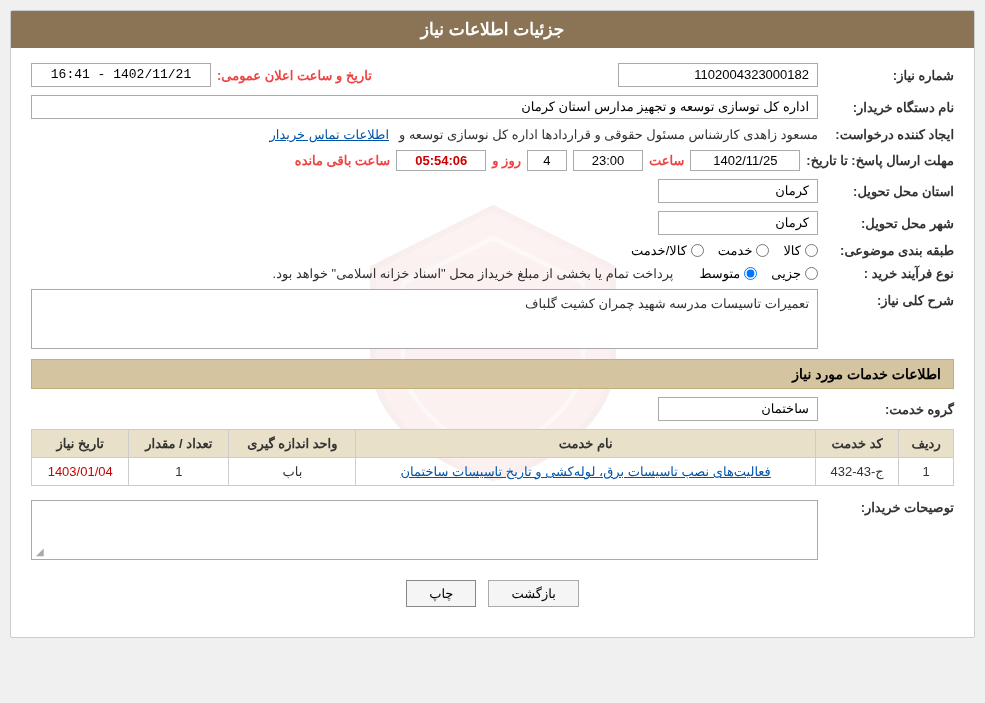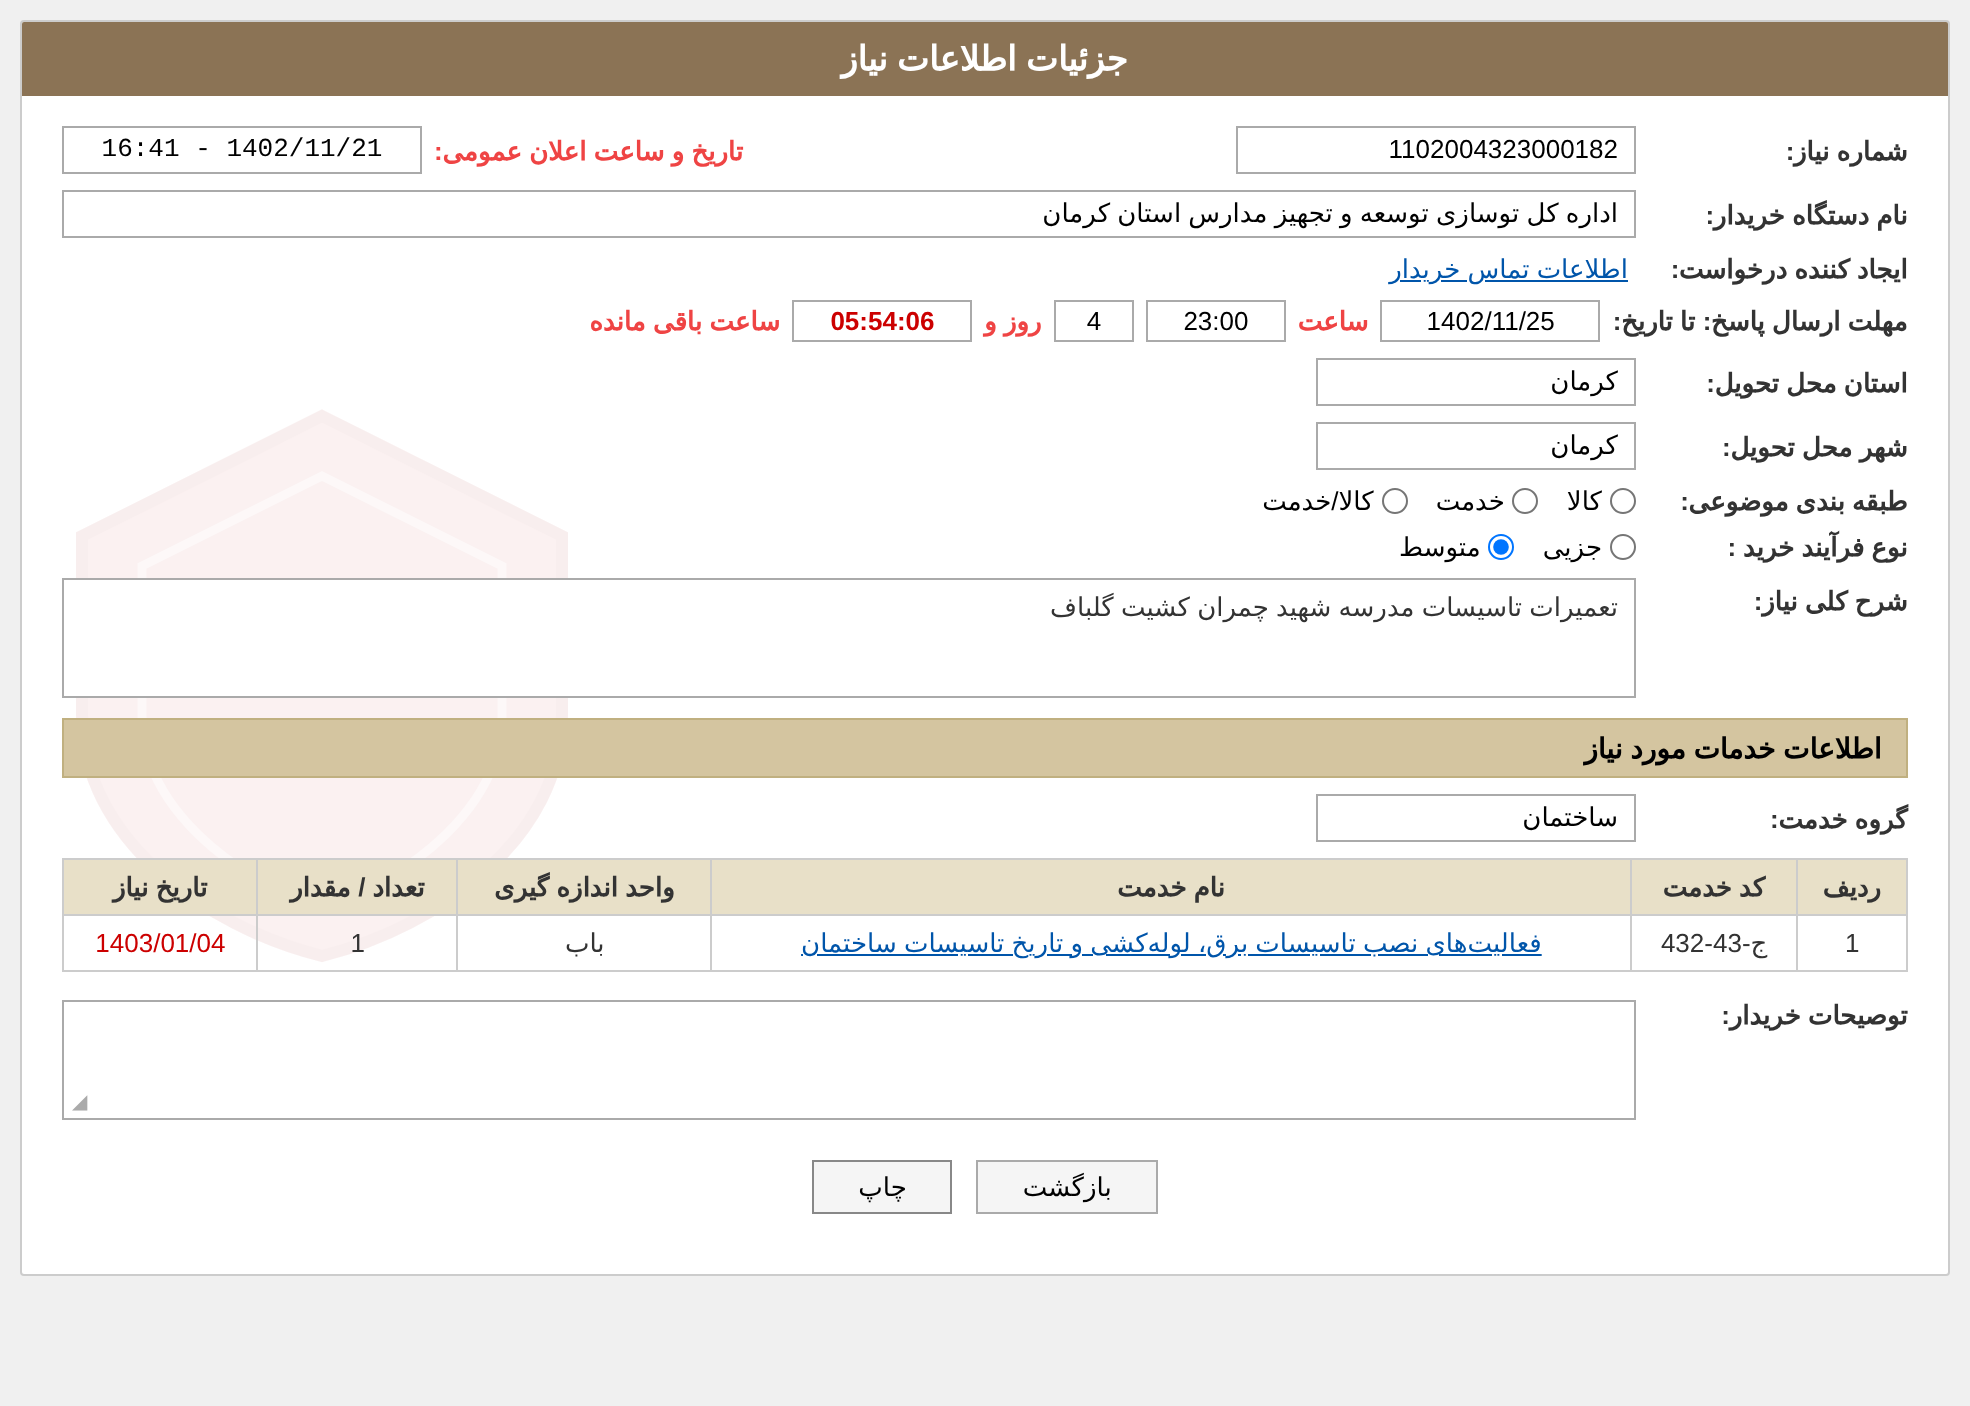--- a/index.html
+++ b/index.html
@@ -178,21 +178,21 @@
       border: 1px solid #aaa;
     }
     .content-relative {
       position: relative;
     }
     .watermark-overlay {
       position: absolute;
       top: 0; left: 0; right: 0; bottom: 0;
       display: flex;
       align-items: center;
-      justify-content: flex-end;
+      justify-content: center;
       pointer-events: none;
       z-index: 0;
       opacity: 0.07;
     }
     .row-container {
       position: relative;
       z-index: 1;
     }
   </style>
 </head>
@@ -222,20 +222,21 @@
           <div class="value-box" style="min-width:180px; text-align:center;font-family:Liberation Mono, monospace;">1402/11/21 - 16:41</div>
         </div>
 
         <div class="info-row">
           <span class="label">نام دستگاه خریدار:</span>
           <div class="value-box value-wide">اداره کل توسازی  توسعه و تجهیز مدارس استان کرمان</div>
         </div>
 
         <div class="info-row">
           <span class="label">ایجاد کننده درخواست:</span>
+          <span class="value-text">مسعود زاهدی کارشناس مسئول حقوقی و قراردادها اداره کل نوسازی  توسعه و</span>
           <span class="link-text" style="margin-right:4px;">اطلاعات تماس خریدار</span>
         </div>
 
         <div class="info-row countdown-row">
           <span class="label">مهلت ارسال پاسخ: تا تاریخ:</span>
           <div class="countdown-box" style="min-width:110px;">1402/11/25</div>
           <span class="inline-label">ساعت</span>
           <div class="countdown-box" style="min-width:70px;">23:00</div>
           <div class="countdown-box" style="min-width:40px;">4</div>
           <span class="inline-label">روز و</span>
@@ -276,20 +277,21 @@
           <div class="radio-group">
             <div class="radio-item">
               <input type="radio" name="purchase" style="">
               <span>جزیی</span>
             </div>
             <div class="radio-item">
               <input type="radio" name="purchase" checked="" style="">
               <span>متوسط</span>
             </div>
           </div>
+          <span style="margin-right:20px; color:#333;">پرداخت تمام یا بخشی از مبلغ خریداز محل "اسناد خزانه اسلامی" خواهد بود.</span>
         </div>
 
         <div class="info-row" style="align-items:flex-start;">
           <span class="label" style="padding-top:4px;">شرح کلی نیاز:</span>
           <div style="flex:1; position:relative;">
             <div class="description-box">تعمیرات تاسیسات مدرسه شهید چمران کشیت گلباف</div>
           </div>
         </div>
 
         <div class="section-header">اطلاعات خدمات مورد نیاز</div>

